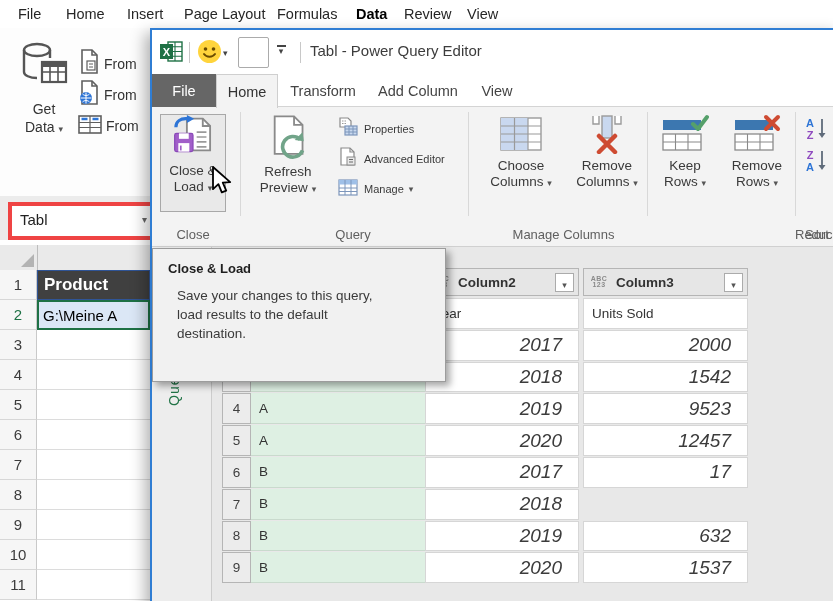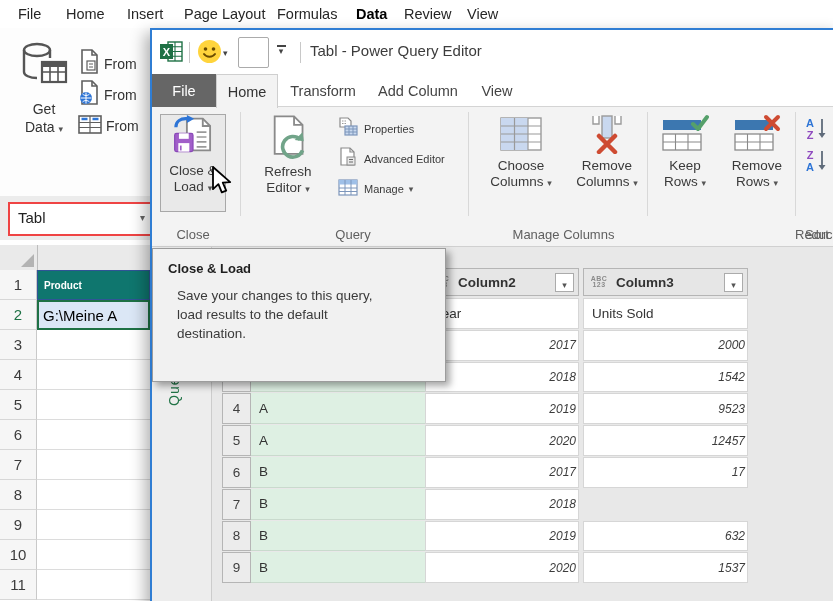--- a/index.html
+++ b/index.html
@@ -10,34 +10,34 @@
   
   .xl-tabbar{left:0;top:0;width:833px;height:28px;background:#fff;}
   .xl-tab{position:absolute;top:6px;font-size:14.5px;color:#262626;white-space:nowrap;}
   .xl-tab.active{font-weight:bold;color:#000;}
   .xl-ribbon{left:0;top:28px;width:150px;height:168px;background:#fdfdfd;}
   .getdata{position:absolute;left:10px;top:14px;width:68px;height:118px;text-align:center;}
   .getdata .lbl{font-size:14px;color:#333;line-height:18px;}
   .fromitem{position:absolute;left:78px;height:28px;display:flex;align-items:center;}
   .fromitem .lbl{font-size:14px;color:#333;margin-left:4px;}
   .xl-namerow{left:0;top:196px;width:150px;height:44px;background:#ececec;border-bottom:1px solid #d2d2d2;}
-  .namebox{position:absolute;left:8px;top:6px;width:141px;height:30px;background:#fff;border:2px solid #ef4444;}
+  .namebox{position:absolute;left:8px;top:6px;width:141px;height:30px;background:#fff;border:4px solid #ef4444;}
   .namebox .txt{position:absolute;left:8px;top:5px;font-size:15px;color:#222;}
   .namebox .car{position:absolute;right:6px;top:8px;font-size:10px;color:#666;}
   .xl-grid{left:0;top:240px;width:150px;height:361px;background:#fff;}
   .xl-colhead{position:absolute;left:0;top:5px;width:150px;height:25px;background:#eaeaea;border-bottom:1px solid #bdbdbd;}
   .xl-corner{position:absolute;left:0;top:5px;width:37px;height:25px;background:#eaeaea;border-right:1px solid #bdbdbd;}
   .xl-tri{position:absolute;right:3px;bottom:3px;width:0;height:0;border-bottom:13px solid #b3b3b3;border-left:13px solid transparent;}
   .xl-rownum{position:absolute;left:0;width:37px;height:30px;background:#f6f6f6;border-right:1px solid #c9c9c9;
              border-bottom:1px solid #d7d7d7;box-sizing:border-box;font-size:15px;color:#3c3c3c;
              display:flex;align-items:center;justify-content:center;}
   .xl-rownum.active{color:#1e7145;}
   .xl-cell{position:absolute;left:37px;width:113px;height:30px;border-bottom:1px solid #dcdcdc;box-sizing:border-box;background:#fff;}
-  .xl-a1{position:absolute;left:37px;top:30px;width:113px;height:30px;background:#0f766e;box-sizing:border-box;
-         border:1px solid #2f5496;color:#fff;font-weight:bold;font-size:10px;display:flex;align-items:center;padding-left:6px;}
+  .xl-a1{position:absolute;left:37px;top:30px;width:113px;height:30px;background:#404040;box-sizing:border-box;
+         border:1px solid #2f5496;color:#fff;font-weight:bold;font-size:17px;display:flex;align-items:center;padding-left:6px;}
   .xl-a2{position:absolute;left:37px;top:60px;width:113px;height:30px;background:#dbe7f6;box-sizing:border-box;
          border:2px solid #1e7145;color:#000;font-size:15px;display:flex;align-items:center;padding-left:4px;white-space:nowrap;overflow:hidden;}
 
   
   .pq{left:150px;top:28px;width:690px;height:580px;background:#fff;border-top:2px solid #2f7dd3;
       border-left:2px solid #2f7dd3;box-sizing:border-box;box-shadow:-5px 5px 14px rgba(0,0,0,.30);}
   .pq-title{position:absolute;left:0;top:0;width:100%;height:44px;background:#fff;}
   .tsep{position:absolute;top:12px;width:1px;height:21px;background:#c8c8c8;}
   .pq-titletext{position:absolute;left:158px;top:12px;font-size:15px;color:#3c3c3c;white-space:nowrap;}
   .qatbox{position:absolute;left:86px;top:7px;width:29px;height:29px;background:#fff;border:1px solid #ababab;border-radius:2px;}
@@ -76,21 +76,21 @@
   .filterbtn .car{font-size:9px;color:#555;line-height:17px;}
   .abc123{width:22px;margin-left:4px;text-align:center;line-height:6.5px;}
   .abc123 div{font-size:7px;font-weight:bold;color:#8a8a8a;letter-spacing:.5px;}
   .pr{position:absolute;left:0;width:526px;height:31.8px;}
   .pn{position:absolute;left:0;top:0;width:29px;height:30.8px;background:#ececec;border:1px solid #b5b5b5;box-sizing:border-box;
       font-size:13.5px;color:#3f3f3f;display:flex;align-items:center;justify-content:center;}
   .p1{position:absolute;left:29px;top:0;width:174px;height:30.8px;background:#def0e3;border-bottom:1px solid #c9dacd;
       box-sizing:border-box;font-size:13.5px;color:#333;display:flex;align-items:center;padding-left:8px;}
   .p2{position:absolute;left:203px;top:0;width:154px;height:30.8px;background:#fff;border:1px solid #d6d6d6;box-sizing:border-box;}
   .p3{position:absolute;left:361px;top:0;width:165px;height:30.8px;background:#fff;border:1px solid #d6d6d6;box-sizing:border-box;}
-  .pnum{font-style:italic;font-size:12px;color:#3c3c3c;display:flex;align-items:center;justify-content:flex-end;padding-right:2px;height:100%;box-sizing:border-box;}
+  .pnum{font-style:italic;font-size:19px;color:#3c3c3c;display:flex;align-items:center;justify-content:flex-end;padding-right:16px;height:100%;box-sizing:border-box;}
   .ptxt{font-style:normal;font-size:13.5px;color:#333;display:flex;align-items:center;justify-content:flex-start;padding-left:8px;height:100%;box-sizing:border-box;}
 
   
   .tooltip{left:152px;top:248px;width:294px;height:134px;background:#f1f1f1;border:1px solid #9c9c9c;
            box-sizing:border-box;box-shadow:4px 4px 7px rgba(0,0,0,.35);z-index:40;}
   .tooltip .tt{font-size:13px;font-weight:bold;color:#1f1f1f;margin:12px 0 10px 15px;}
   .tooltip .bl{font-size:13.5px;color:#3a3a3a;line-height:19px;margin-left:24px;}
 
   .cursor{left:210px;top:166px;z-index:50;}
 </style>
@@ -266,21 +266,21 @@
       <span>
         <svg width="44" height="46" viewBox="0 0 36 38">
           <path d="M7,2 h16 l7,7 v24 h-23 z" fill="#fff" stroke="#8a8a8a" stroke-width="1.5"></path>
           <path d="M23,2 v7 h7" fill="none" stroke="#8a8a8a" stroke-width="1.5"></path>
           <path d="M28,21 a8.5,8.5 0 1 0 2,9" fill="none" stroke="#71a489" stroke-width="3"></path>
           <path d="M30,15 l1,7.5 l-7.5,-1 z" fill="#71a489"></path>
         </svg>
       </span>
       <div class="lbl">Refresh</div>
       <div class="lbl">
-        <span>Editor</span> <span class="car">▾</span>
+        <span>Preview</span> <span class="car">▾</span>
       </div>
     </div>
 
     <div class="smallbtn" style="top:9px">
       <span>
         <svg width="20" height="20" viewBox="0 0 20 20">
           <path d="M2,1 h8 l3,3 v6 h-11 z" fill="#fff" stroke="#8a8a8a" stroke-width="1.2"></path>
           <path d="M4,4 h5 M4,6.5 h5" stroke="#9a9a9a" stroke-width="1" stroke-dasharray="1.5,1"></path>
           <rect x="7" y="9" width="12" height="9" fill="#c8d8ee" stroke="#7d96bb" stroke-width="1.2"></rect>
           <path d="M7,12 h12 M7,15 h12 M11,9 v9 M15,9 v9" stroke="#7d96bb" stroke-width="1"></path>

